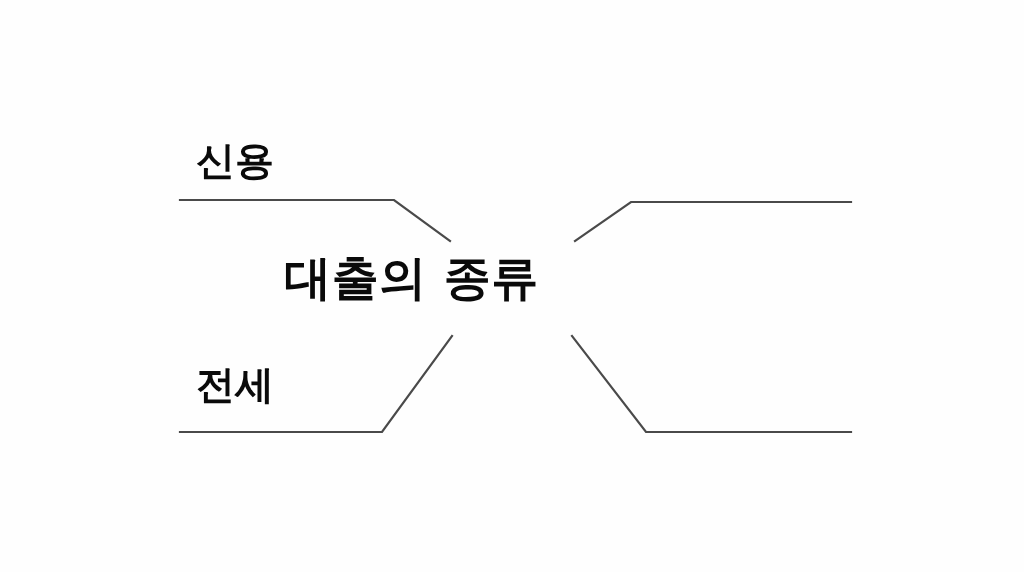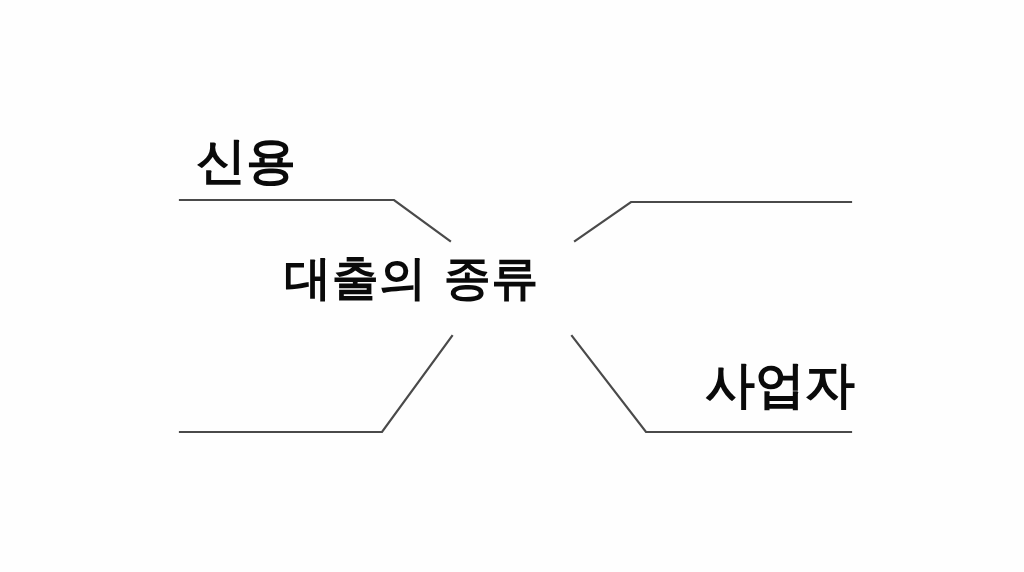--- a/index.html
+++ b/index.html
@@ -38,21 +38,21 @@
     font-weight: bold;
     color: #0a0a0a;
     letter-spacing: 0.5px;
     line-height: 60px;
     white-space: nowrap;
   }
 
   
   .branch-label {
     position: absolute;
-    font-size: 50px;
+    font-size: 39px;
     font-weight: bold;
     color: #0a0a0a;
     line-height: 46px;
     white-space: nowrap;
   }
   .label-tl { left: 196px;  top: 138px; text-align: left; }
   .label-tr { left: 606px;  top: 138px; width: 249px; text-align: right; }
   .label-bl { left: 196px;  top: 362px; text-align: left; }
   .label-br { left: 596px;  top: 362px; width: 259px; text-align: right; }
 </style>
@@ -68,16 +68,16 @@
       <path d="M 180 432 L 382 432 L 452 336"></path>
       <path d="M 851 432 L 646 432 L 572 336"></path>
     </g>
   </svg>
 
   <div class="center-title">대출의 종류</div>
 
   <div class="branch-label label-tl">신용</div>
 
 
+  <div class="branch-label label-bl">전세</div>
 
-  <div class="branch-label label-br">사업자</div>
 
 </div>
 
 </body></html>

